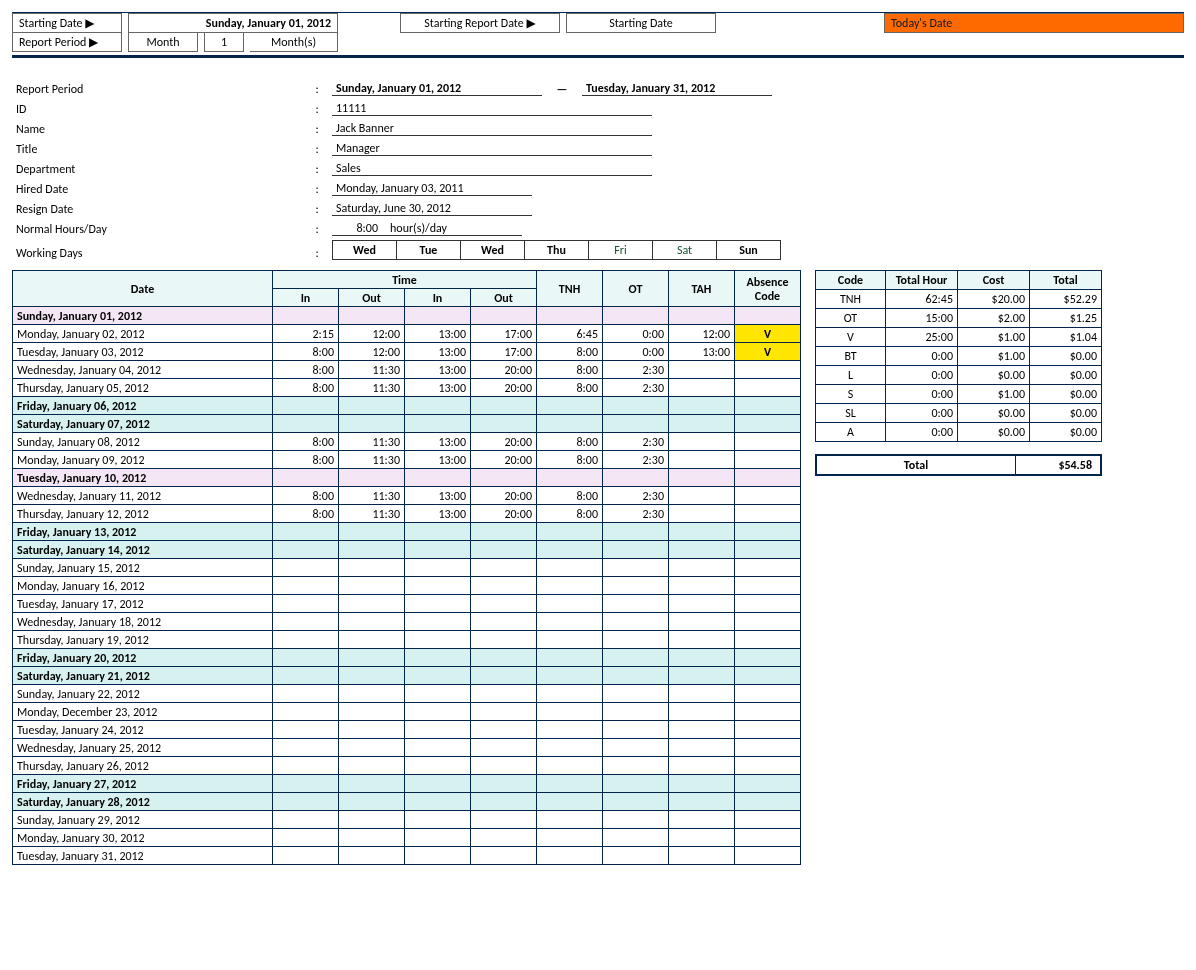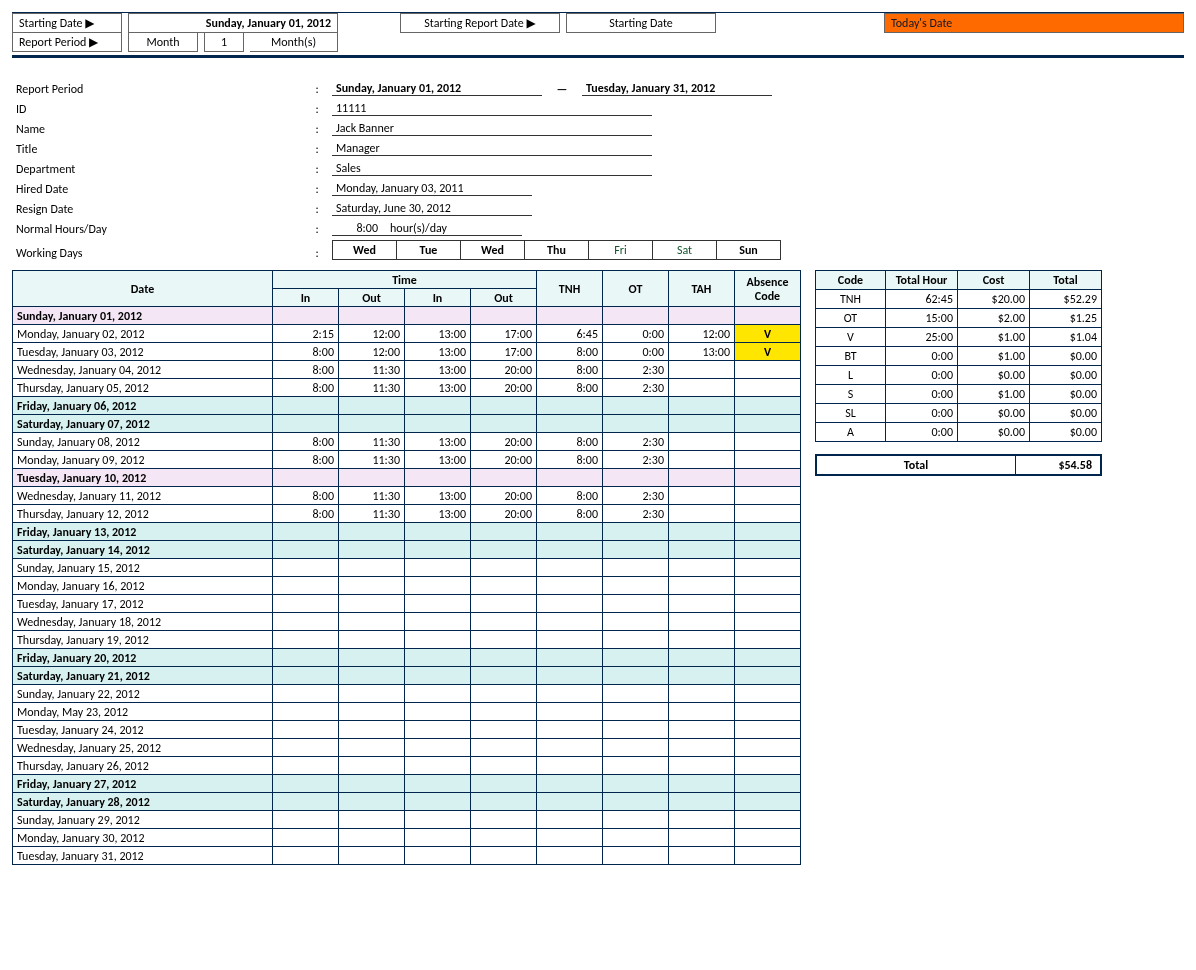--- a/index.html
+++ b/index.html
@@ -451,21 +451,21 @@
           <td class="col-num"></td>
           <td class="col-num"></td>
           <td class="col-num"></td>
           <td class="col-num"></td>
           <td class="col-num"></td>
           <td class="col-num"></td>
           <td class="col-num"></td>
           <td class="col-code"></td>
         </tr>
         <tr>
-          <td class="col-date">Monday, May 23, 2012</td>
+          <td class="col-date">Monday, December 23, 2012</td>
           <td class="col-num"></td>
           <td class="col-num"></td>
           <td class="col-num"></td>
           <td class="col-num"></td>
           <td class="col-num"></td>
           <td class="col-num"></td>
           <td class="col-num"></td>
           <td class="col-code"></td>
         </tr>
         <tr>

